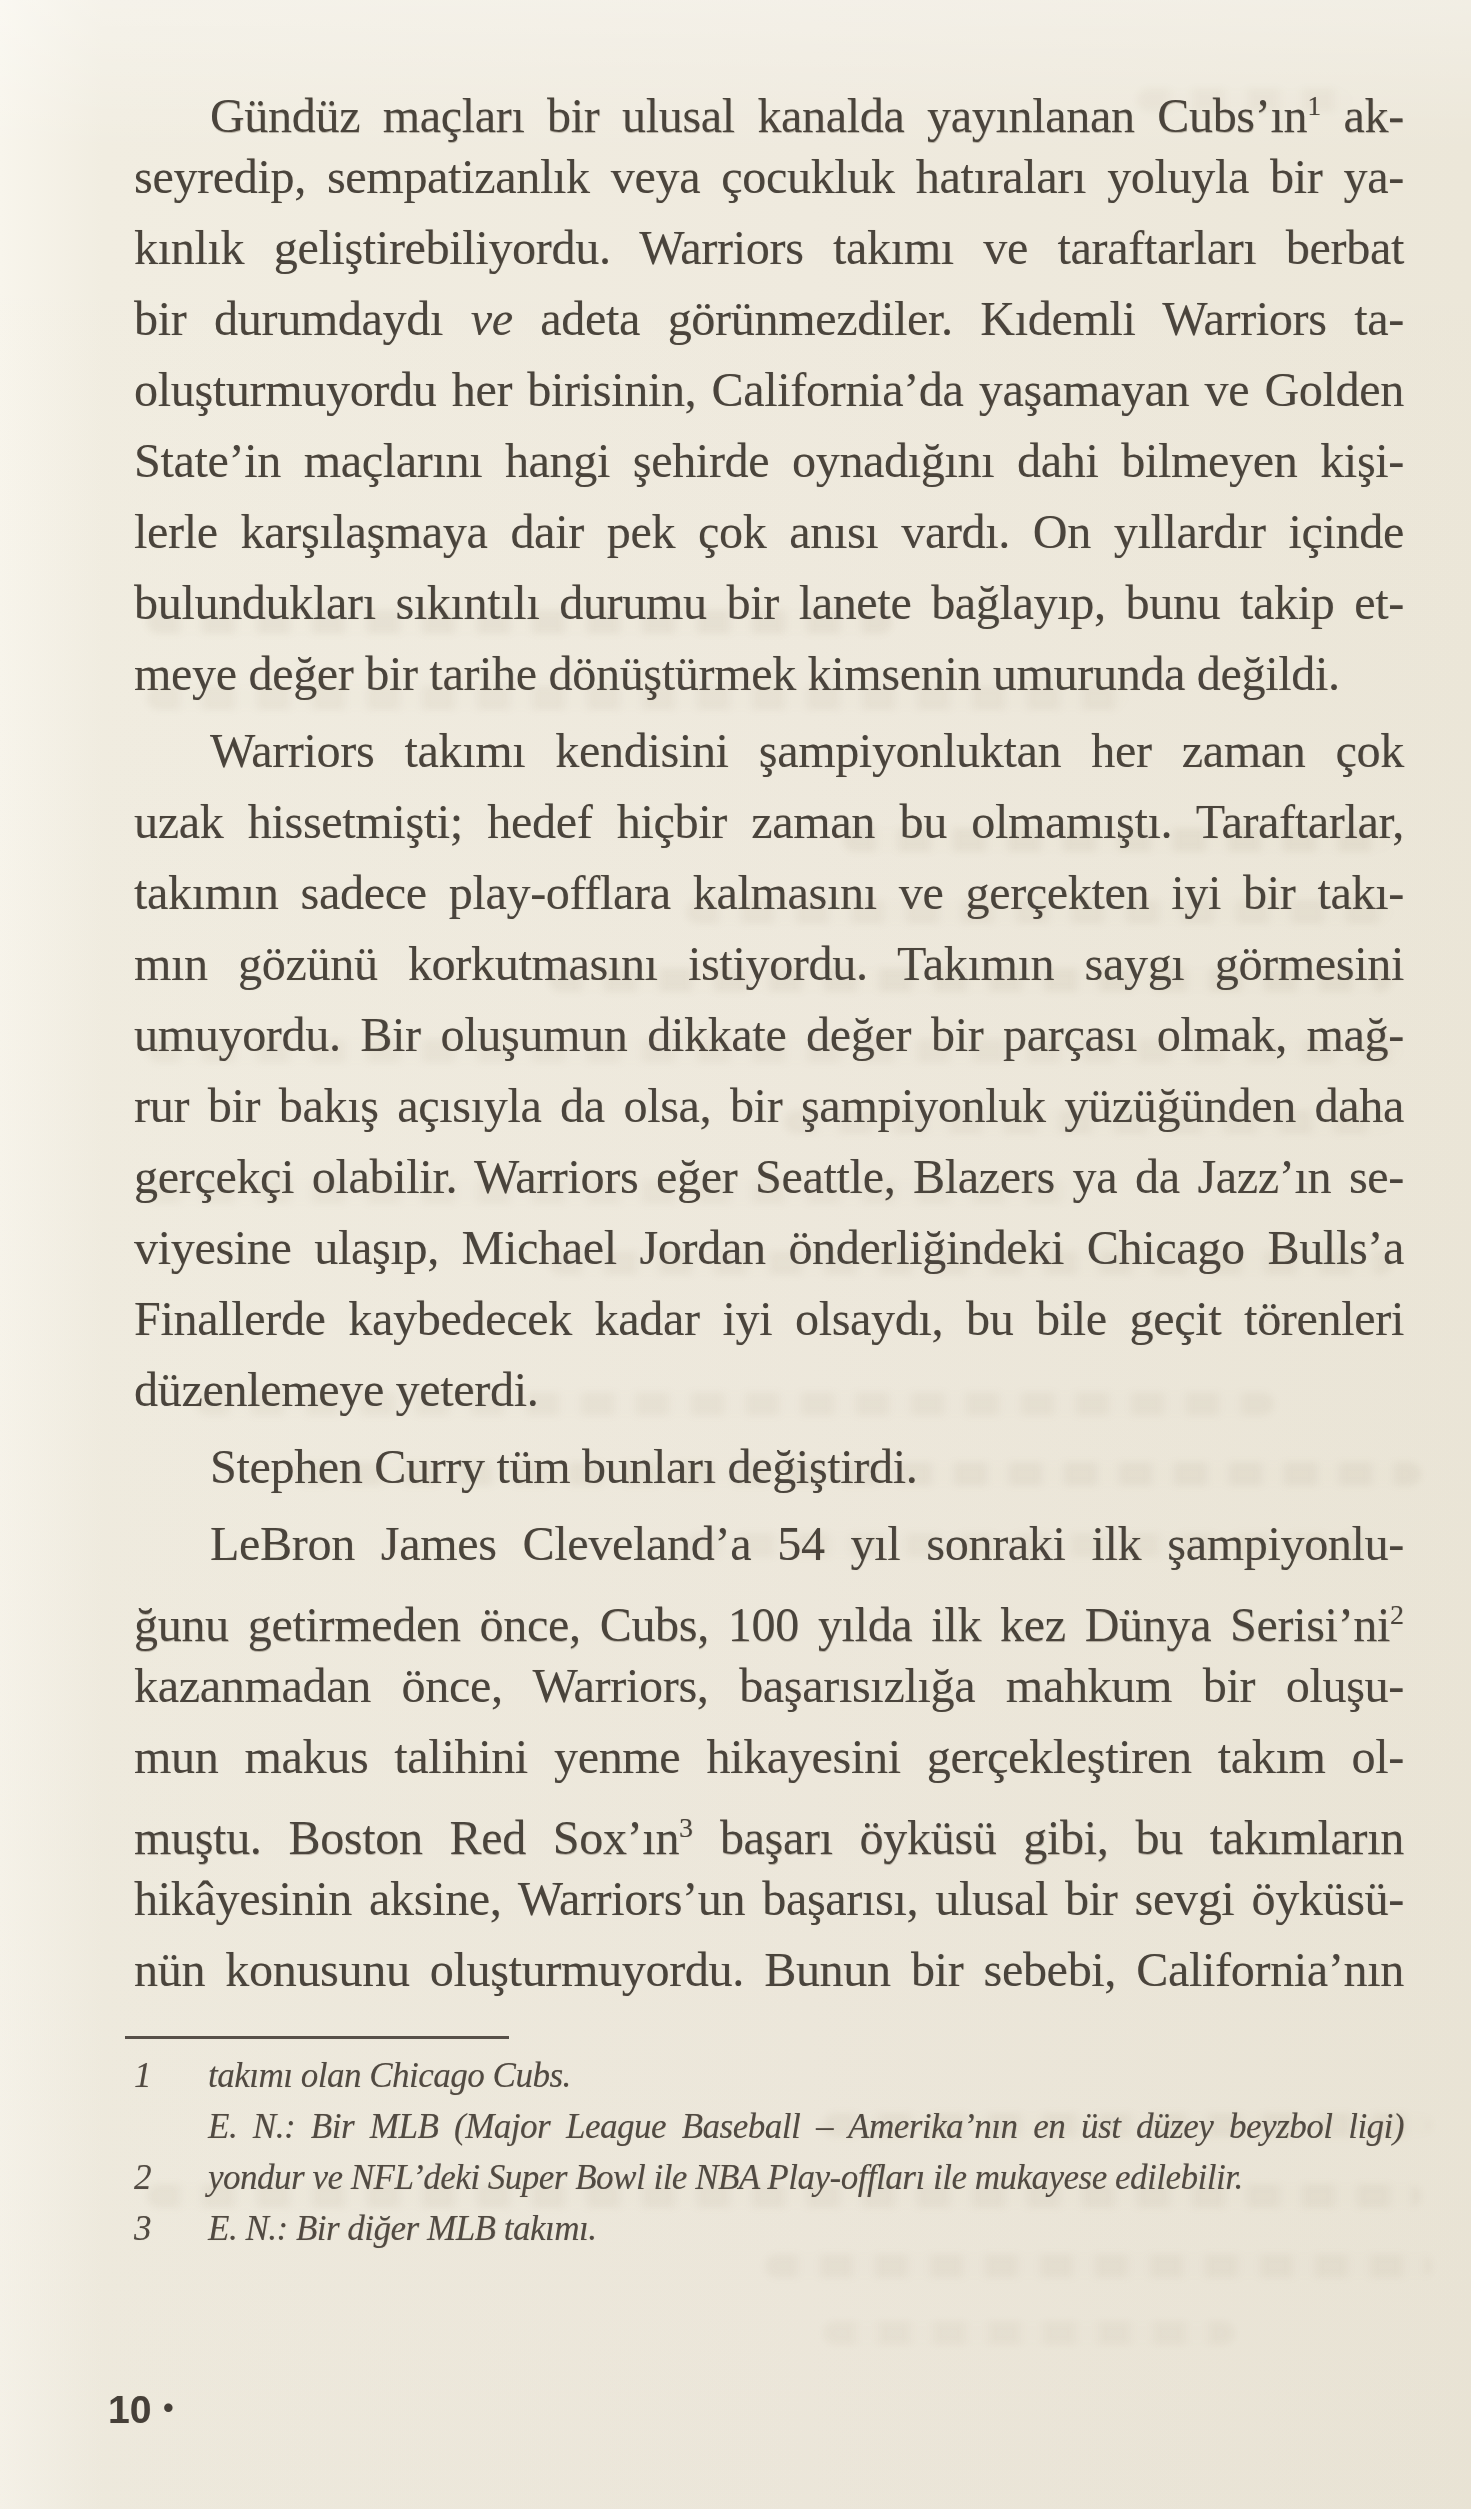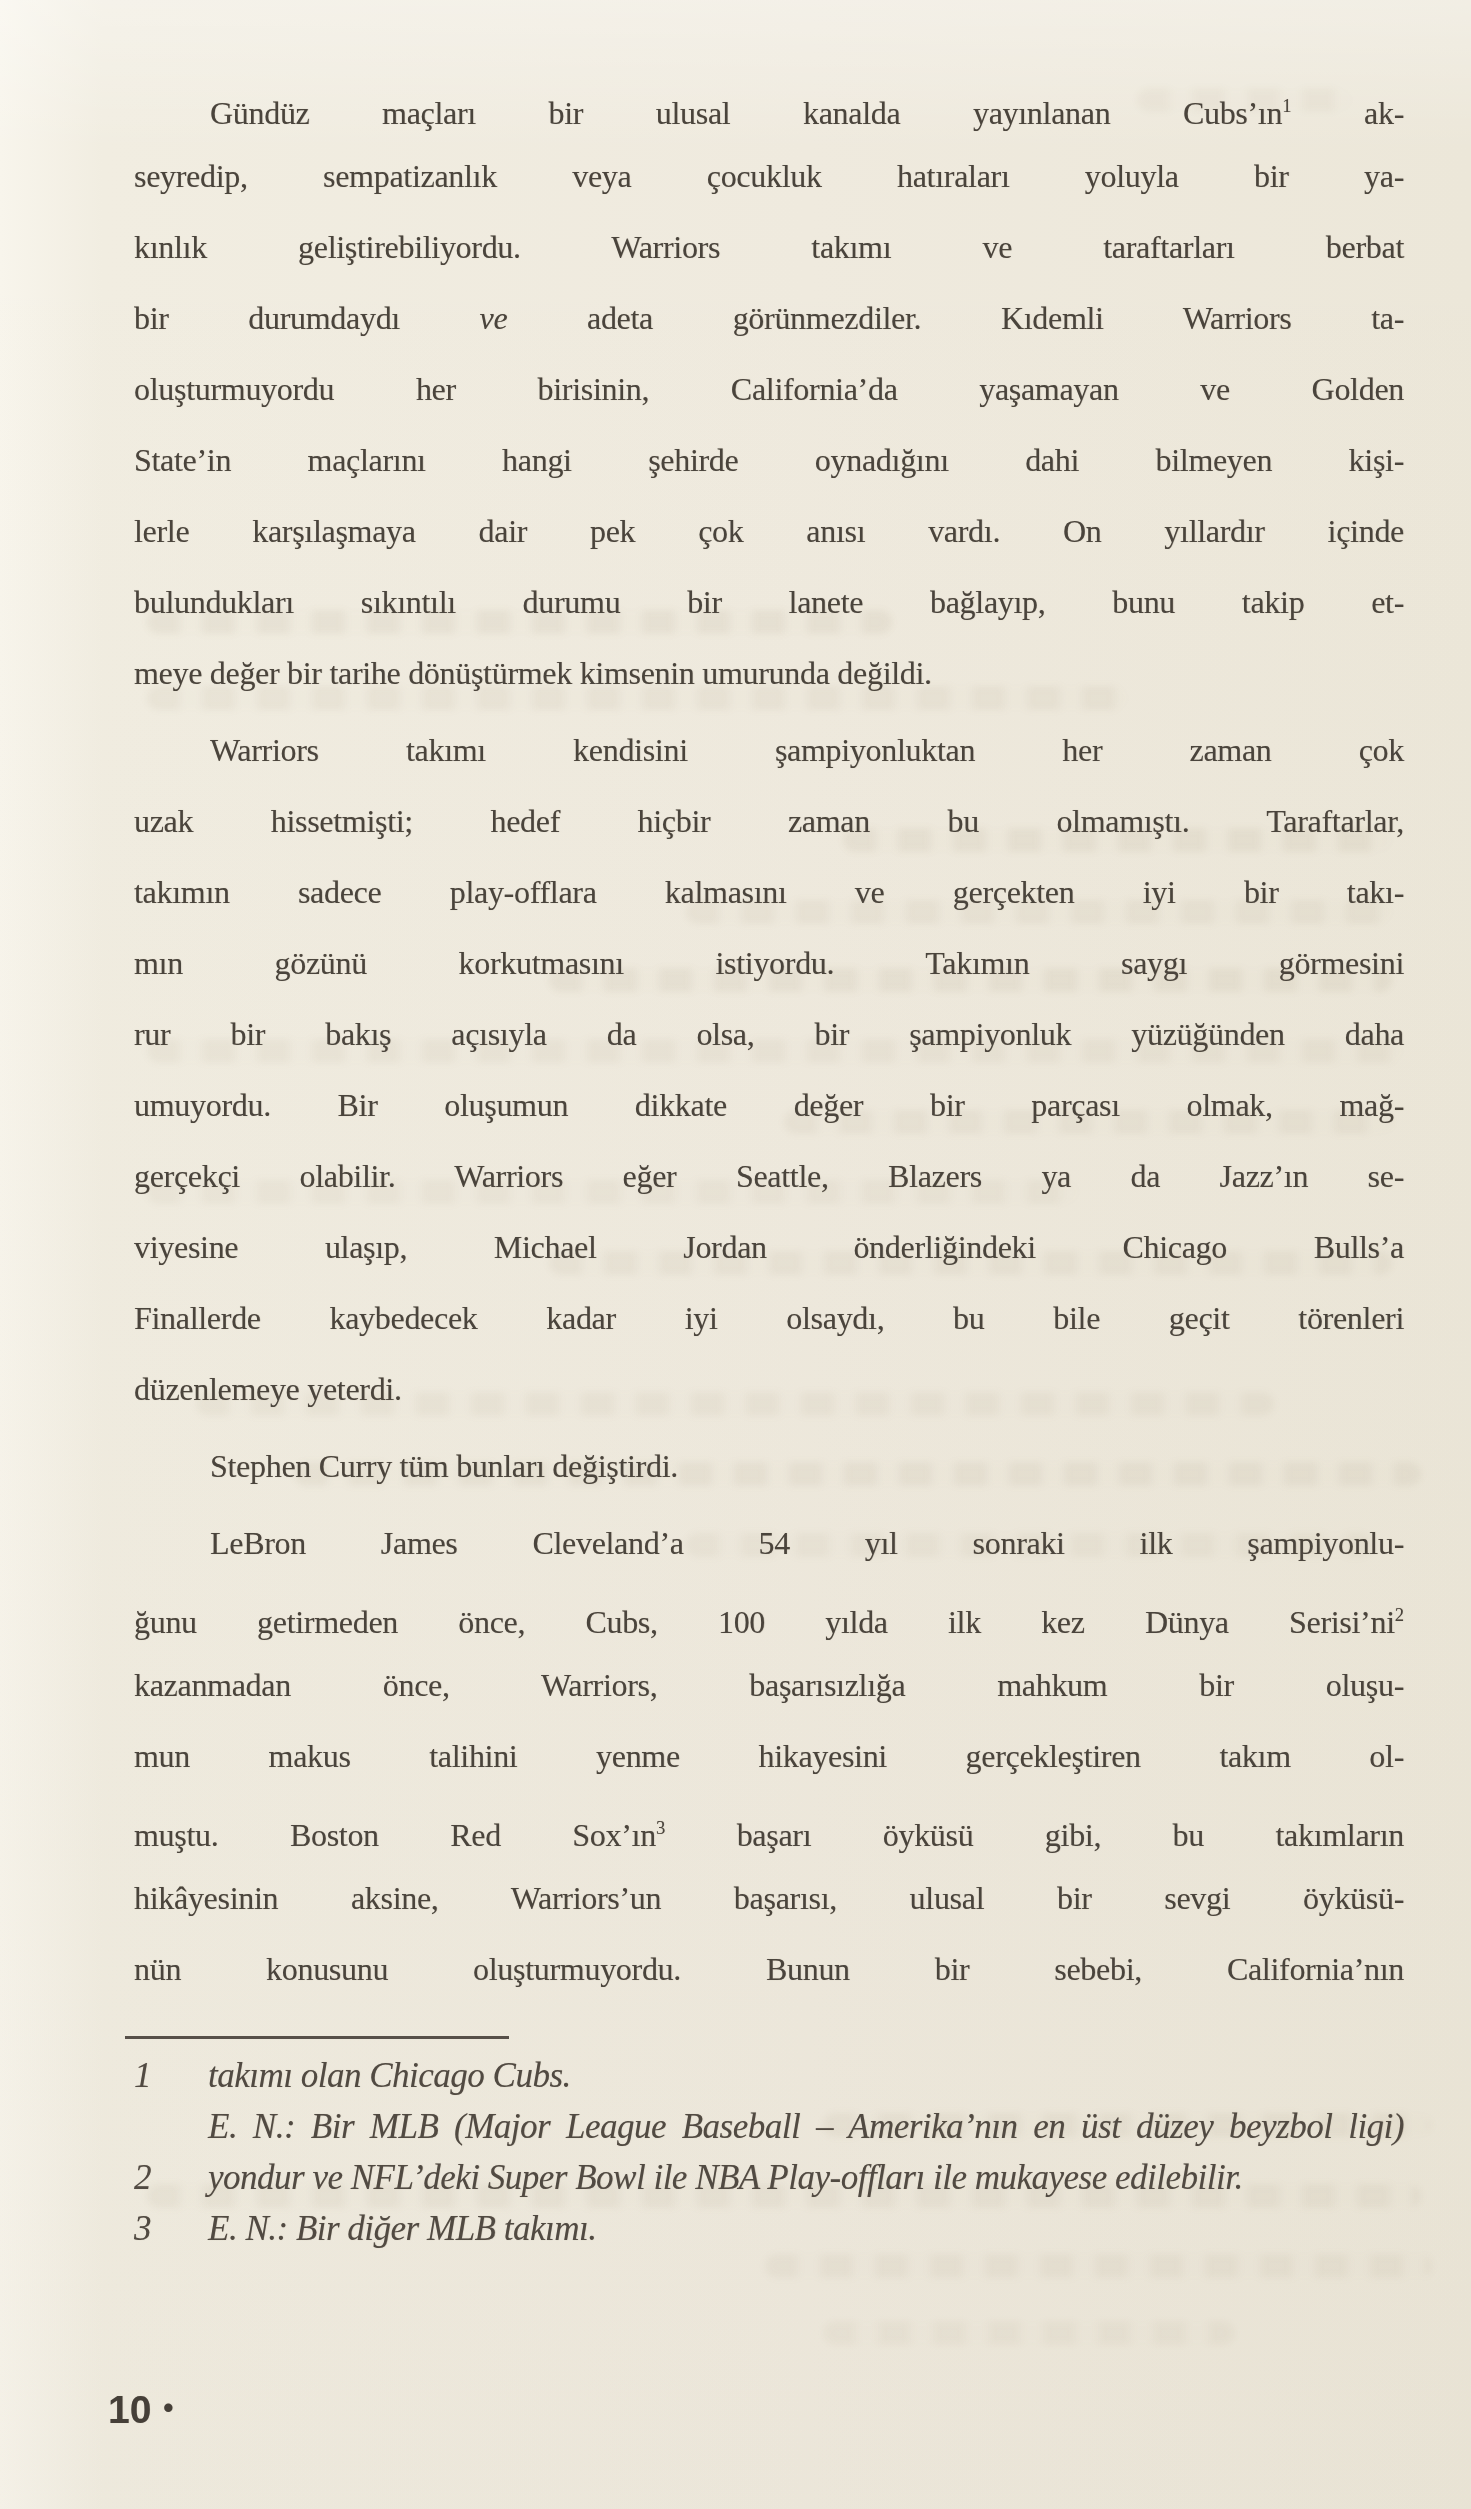--- a/index.html
+++ b/index.html
@@ -22,21 +22,21 @@
     filter:blur(3.9px);
   }
   .text-block {
     position:absolute; left:134px; top:70px; width:1270px;
     color:#4a443c;
     text-shadow:0.3px 0.4px 0.7px rgba(74,62,48,0.35);
   }
   .para { margin:0; }
   .para + .para { margin-top:5.9px; }
   .line {
-    font-size:32px; line-height:71px; height:71px;
+    font-size:48px; line-height:71px; height:71px;
     letter-spacing:-0.3px;
     text-align:justify; text-align-last:justify;
     white-space:normal;
   }
   .line.no-j { text-align-last:left; }
   .line.indent { text-indent:76px; }
   .sup { font-size:0.58em; vertical-align:0.62em; letter-spacing:0; }
   .italic { font-style:italic; }
   .fn-rule {
     width:384px; height:2.9px; background:#575049;
@@ -95,22 +95,22 @@
           <div class="line"><span>State’in maçlarını hangi şehirde oynadığını dahi bilmeyen kişi-</span></div>
           <div class="line"><span>lerle karşılaşmaya dair pek çok anısı vardı. On yıllardır içinde</span></div>
           <div class="line"><span>bulundukları sıkıntılı durumu bir lanete bağlayıp, bunu takip et-</span></div>
           <div class="line no-j"><span>meye değer bir tarihe dönüştürmek kimsenin umurunda değildi.</span></div>
         </div>
         <div class="para">
           <div class="line indent"><span>Warriors takımı kendisini şampiyonluktan her zaman çok</span></div>
           <div class="line"><span>uzak hissetmişti; hedef hiçbir zaman bu olmamıştı. Taraftarlar,</span></div>
           <div class="line"><span>takımın sadece play-offlara kalmasını ve gerçekten iyi bir takı-</span></div>
           <div class="line"><span>mın gözünü korkutmasını istiyordu. Takımın saygı görmesini</span></div>
+          <div class="line"><span>umuyordu. Bir oluşumun dikkate değer bir parçası olmak, mağ-</span></div>
           <div class="line"><span>rur bir bakış açısıyla da olsa, bir şampiyonluk yüzüğünden daha</span></div>
-          <div class="line"><span>umuyordu. Bir oluşumun dikkate değer bir parçası olmak, mağ-</span></div>
           <div class="line"><span>gerçekçi olabilir. Warriors eğer Seattle, Blazers ya da Jazz’ın se-</span></div>
           <div class="line"><span>viyesine ulaşıp, Michael Jordan önderliğindeki Chicago Bulls’a</span></div>
           <div class="line"><span>Finallerde kaybedecek kadar iyi olsaydı, bu bile geçit törenleri</span></div>
           <div class="line no-j"><span>düzenlemeye yeterdi.</span></div>
         </div>
         <div class="para">
           <div class="line no-j indent"><span>Stephen Curry tüm bunları değiştirdi.</span></div>
         </div>
         <div class="para">
           <div class="line indent"><span>LeBron James Cleveland’a 54 yıl sonraki ilk şampiyonlu-</span></div>

